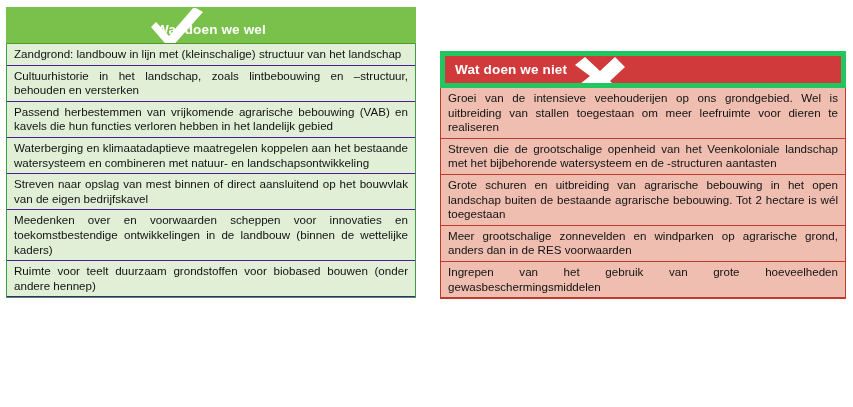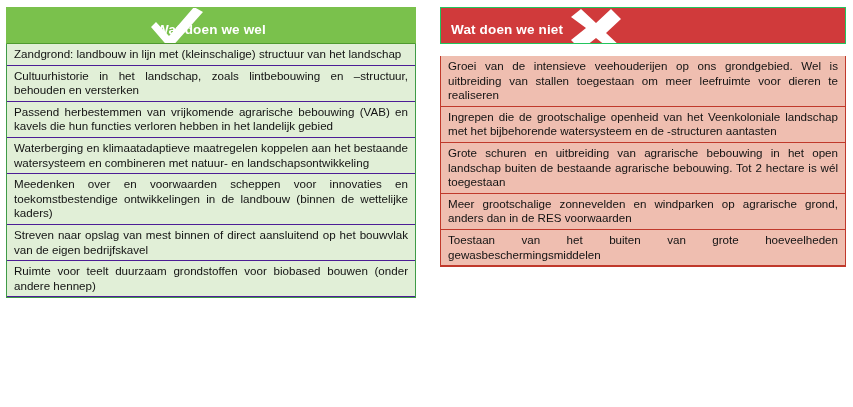--- a/index.html
+++ b/index.html
@@ -88,26 +88,26 @@
 
   
   #panel-niet {
     left: 440px;
     top: 7px;
     width: 406px;
   }
   #panel-niet .panel-header {
     background: #D03A3B;
     height: 37px;
-    border: 1px solid #22c55e;
+    border: 5px solid #22c55e;
+    margin-top: 44px;
   }
   #panel-niet .rows {
     border: 1px solid #C0392B;
     border-top: none;
-    margin-top: 12px;
   }
   #panel-niet .row {
     background: #EFBEB0;
     border-bottom: 1px solid #C0392B;
   }
 
   
   .icon-check {
     left: 140px;
     top: -2px;
@@ -131,36 +131,36 @@
       <span class="panel-header-title">Wat doen we wel</span>
       <svg class="header-icon icon-check" viewBox="0 0 60 44">
         <path d="M4 21 L9 16 L22 30 L47 1 L56 6 L23 43 Z" fill="#ffffff"></path>
       </svg>
     </div>
     <div class="rows">
       <div class="row">Zandgrond: landbouw in lijn met (kleinschalige) structuur van het landschap</div>
       <div class="row">Cultuurhistorie in het landschap, zoals lintbebouwing en –structuur, behouden en versterken</div>
       <div class="row">Passend herbestemmen van vrijkomende agrarische bebouwing (VAB) en kavels die hun functies verloren hebben in het landelijk gebied</div>
       <div class="row">Waterberging en klimaatadaptieve maatregelen koppelen aan het bestaande watersysteem en combineren met natuur- en landschapsontwikkeling</div>
+      <div class="row">Streven naar opslag van mest binnen of direct aansluitend op het bouwvlak van de eigen bedrijfskavel</div>
       <div class="row">Meedenken over en voorwaarden scheppen voor innovaties en toekomstbestendige ontwikkelingen in de landbouw (binnen de wettelijke kaders)</div>
-      <div class="row">Streven naar opslag van mest binnen of direct aansluitend op het bouwvlak van de eigen bedrijfskavel</div>
       <div class="row">Ruimte voor teelt duurzaam grondstoffen voor biobased bouwen (onder andere hennep)</div>
 
     </div>
   </section>
 
   <section class="panel" id="panel-niet">
     <div class="panel-header">
       <span class="panel-header-title">Wat doen we niet</span>
       <svg class="header-icon icon-cross" viewBox="0 0 54 44">
         <path d="M12 2 L27 16 L42 2 L52 12 L37 26 L52 40 L42 43 L27 31 L12 43 L2 33 L17 21 L2 10 Z" fill="#ffffff"></path>
       </svg>
     </div>
     <div class="rows">
       <div class="row">Groei van de intensieve veehouderijen op ons grondgebied. Wel is uitbreiding van stallen toegestaan om meer leefruimte voor dieren te realiseren</div>
-      <div class="row">Ingrepen die de grootschalige openheid van het Veenkoloniale landschap met het bijbehorende watersysteem en de -structuren aantasten</div>
+      <div class="row">Streven die de grootschalige openheid van het Veenkoloniale landschap met het bijbehorende watersysteem en de -structuren aantasten</div>
       <div class="row">Grote schuren en uitbreiding van agrarische bebouwing in het open landschap buiten de bestaande agrarische bebouwing. Tot 2 hectare is wél toegestaan</div>
       <div class="row">Meer grootschalige zonnevelden en windparken op agrarische grond, anders dan in de RES voorwaarden</div>
-      <div class="row">Toestaan van het buiten van grote hoeveelheden gewasbeschermingsmiddelen</div>
+      <div class="row">Ingrepen van het gebruik van grote hoeveelheden gewasbeschermingsmiddelen</div>
     </div>
   </section>
 
 </div>
 
 </body></html>

